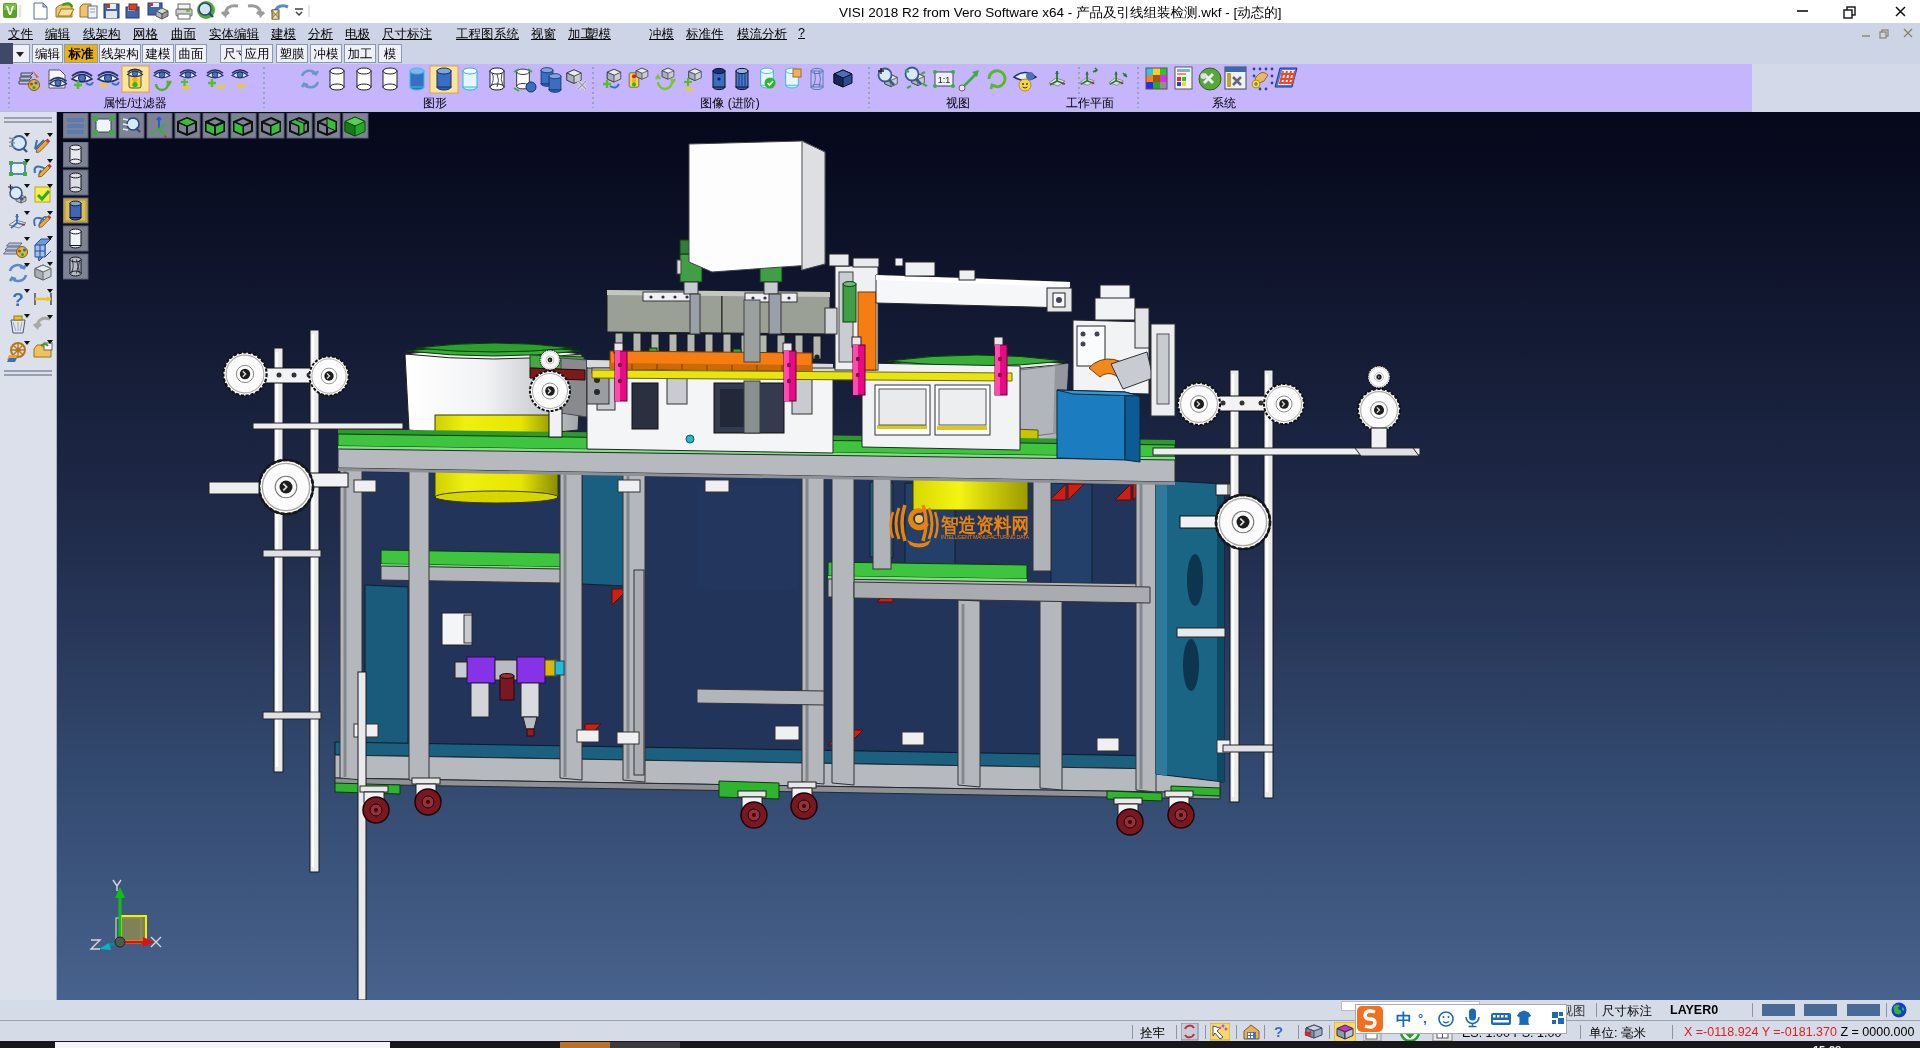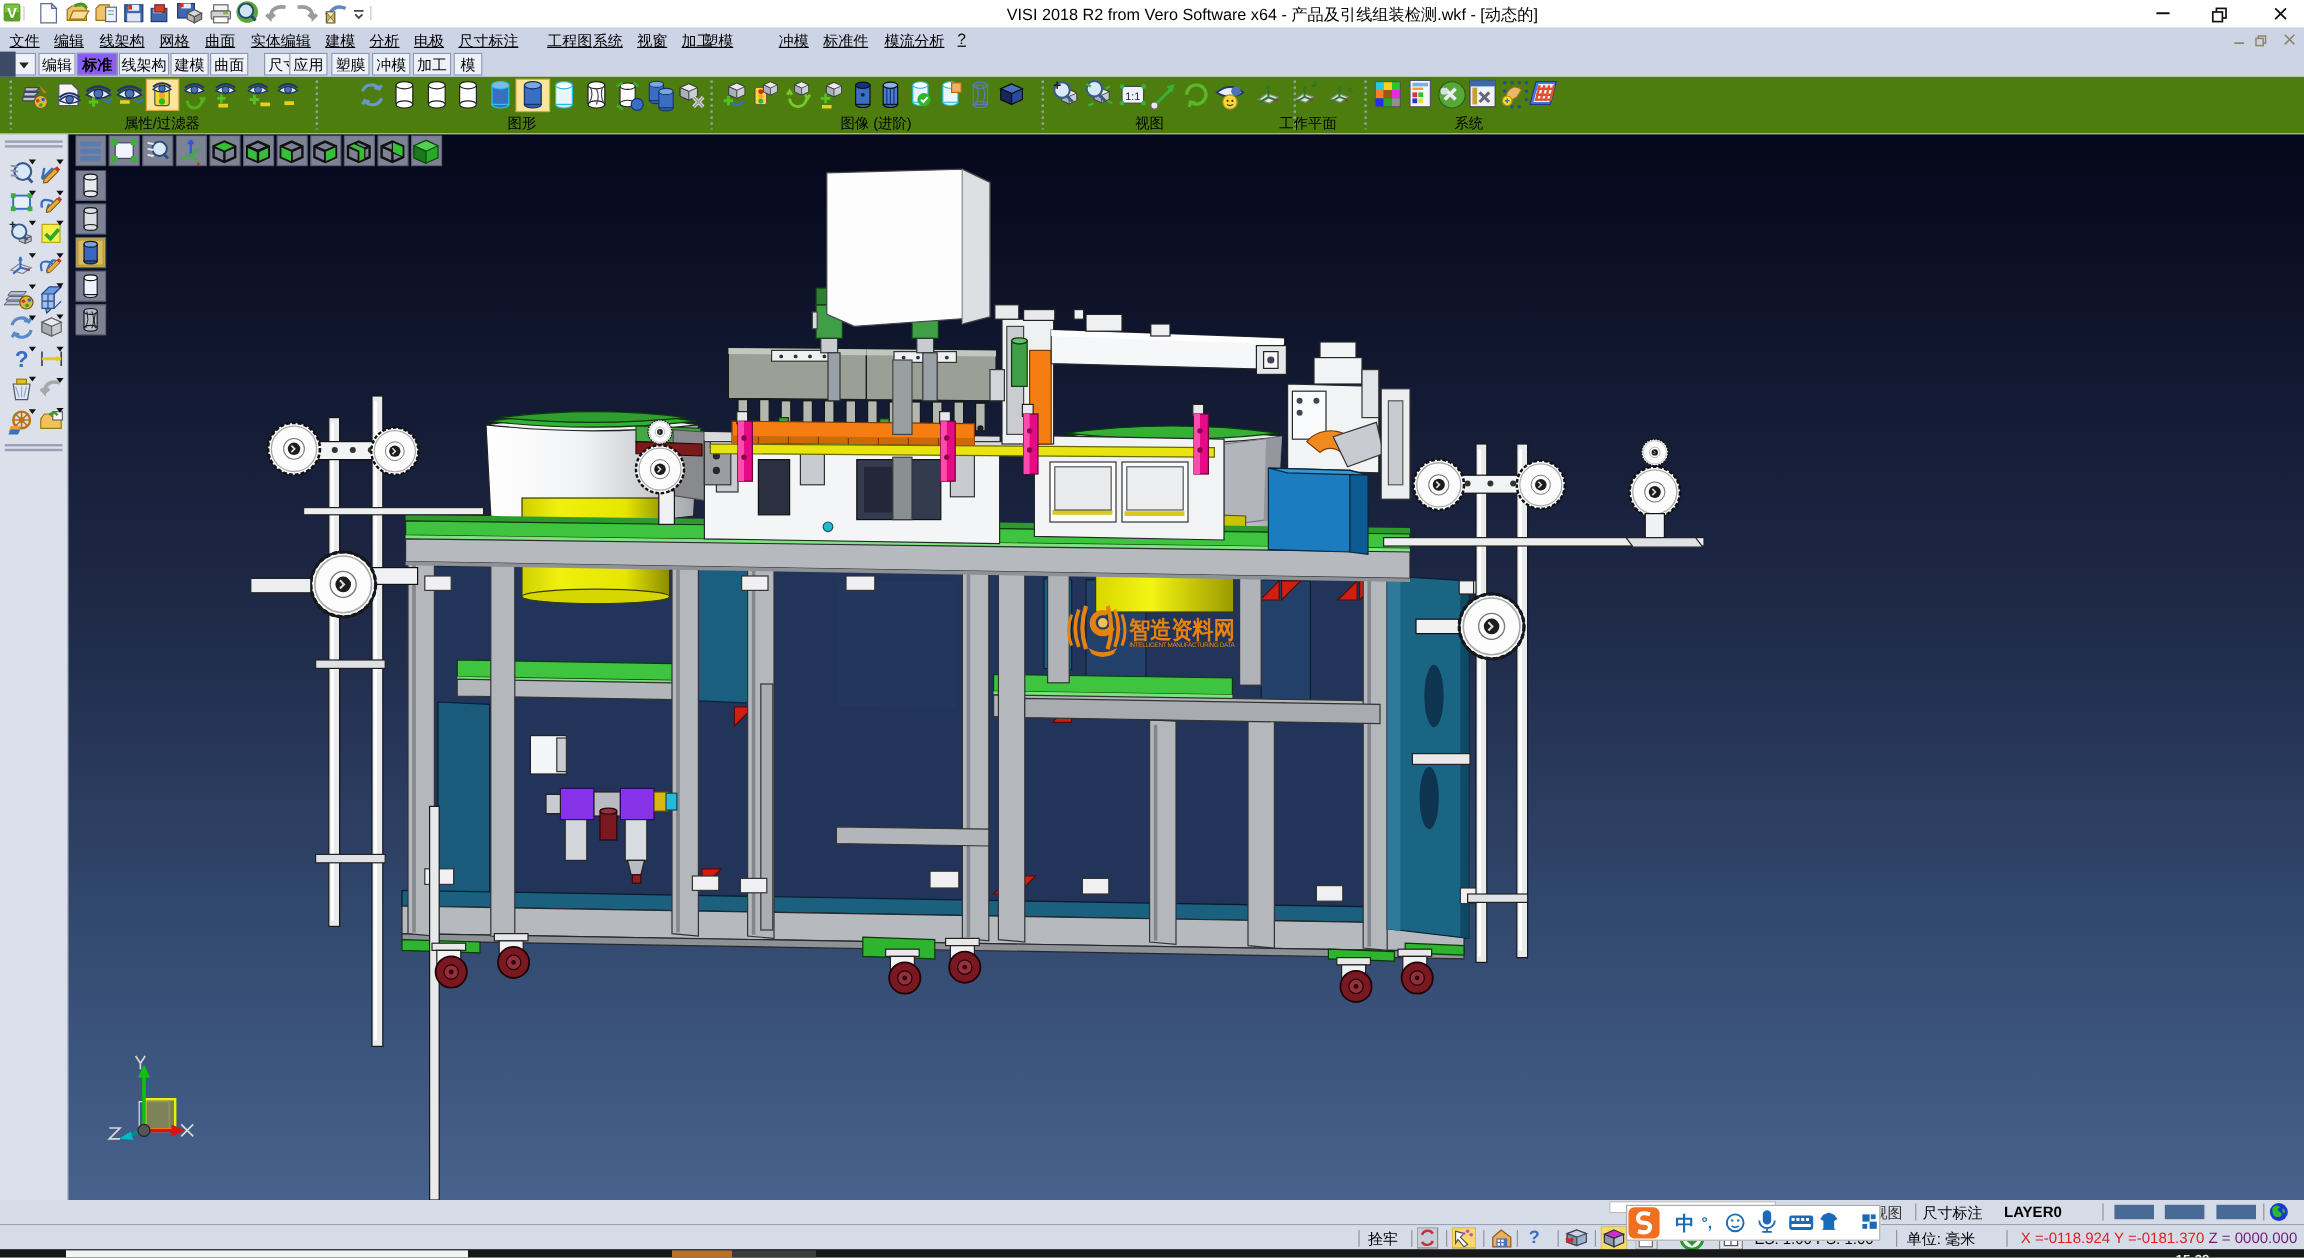--- a/index.html
+++ b/index.html
@@ -9,23 +9,23 @@
 
   
   #titlebar { left:0; top:0; width:1920px; height:23px; background:#ffffff; }
   #title-text { left:839px; top:4px; font-size:13.5px; color:#000; white-space:nowrap; }
   
   #menubar { left:0; top:23px; width:1920px; height:20px; background:#cdd4e6; font-size:12.5px; color:#000; }
   .mitem { position:absolute; top:3px;text-decoration:underline; }
   
   #tabrow { left:0; top:43px; width:1920px; height:21px; background:#cdd4e6; }
   .tab { position:absolute; top:1px; height:19px; background:#eef2f8; border:1px solid #8b98b0; font-size:12.5px; color:#000; text-align:center; line-height:18px; }
-  .tabsel { background:#8b5cf6; font-weight:bold; }
+  .tabsel { background:#eab308; font-weight:bold; }
   
-  #ribbon { left:0; top:64px; width:1920px; height:48px; background:#4d7c0f; border-bottom:1px solid #b8bfcf; }
+  #ribbon { left:0; top:64px; width:1752px; height:48px; background:#c4b5fd; border-bottom:1px solid #b8bfcf; }
   
   #leftpanel { left:0; top:112px; width:57px; height:888px; background:#dce0ea; border-right:1px solid #aab0c0; }
   
   #viewport { left:57px; top:112px; width:1863px; height:888px;
      background:linear-gradient(180deg,#05071a 0%, #131a33 25%, #222e4e 50%, #334a70 75%, #47628c 100%); }
   
   #status1 { left:0; top:1000px; width:1920px; height:21px; background:#d6dbe8; border-bottom:1px solid #9aa0ae; font-size:12.5px; }
   #status2 { left:0; top:1021px; width:1920px; height:22px; background:#d6dbe8; font-size:12.5px; }
   #taskbar { left:0; top:1043px; width:1920px; height:5px; background:#191919; }
   .vsep { position:absolute; top:3px; width:1px; height:14px; background:#8d94a4; }
@@ -1224,21 +1224,21 @@
         <path d="M47 4 v10 m-4 -4 l4 4 4 -4" stroke="#2a9a2a" stroke-width="2" fill="none"></path>
       <rect x="70" y="0" width="19" height="18" fill="#e8eaf0" stroke="#888"></rect>
         <rect x="74" y="3" width="11" height="12" fill="#fff" stroke="#556"></rect>
         <line x1="74" y1="9" x2="85" y2="9" stroke="#556"></line>
         <line x1="79.5" y1="3" x2="79.5" y2="15" stroke="#556"></line>
     </svg>
     <span class="abs" style="left:1462px;top:5px">ES: 1.00 PS: 1.00</span>
     <div class="vsep" style="left:1580px;top:4px"></div>
     <span class="abs" style="left:1589px;top:4px">单位: 毫米</span>
     <div class="vsep" style="left:1672px;top:4px"></div>
-    <span class="abs" style="left:1684px;top:4px;color:#e02020">X =-0118.924 Y =-0181.370 <span style="color:#701a75">Z = 0000.000</span></span>
+    <span class="abs" style="left:1684px;top:4px;color:#e02020">X =-0118.924 Y =-0181.370 <span style="color:#000000">Z = 0000.000</span></span>
   </div>
 
   <div class="abs" style="left:1355px;top:1004px;width:212px;height:30px;background:#fff;border:1px solid #aaa">
     <svg width="210" height="28">
       <rect x="1" y="1" width="26" height="26" rx="5" fill="#f07020"></rect>
       <path d="M19 7 q-9 -3 -10 3 q0 4 5 4 q5 0 5 4 q-1 6 -10 3" fill="none" stroke="#fff" stroke-width="3.4"></path>
       <text x="40" y="20" font-size="16" font-weight="bold" fill="#1a6ab8">中</text>
       <text x="62" y="18" font-size="13" font-weight="bold" fill="#1a6ab8">°,</text>
       <circle cx="90" cy="14" r="7" fill="none" stroke="#1a6ab8" stroke-width="1.6"></circle>
         <circle cx="87.5" cy="12" r="1" fill="#1a6ab8"></circle>

